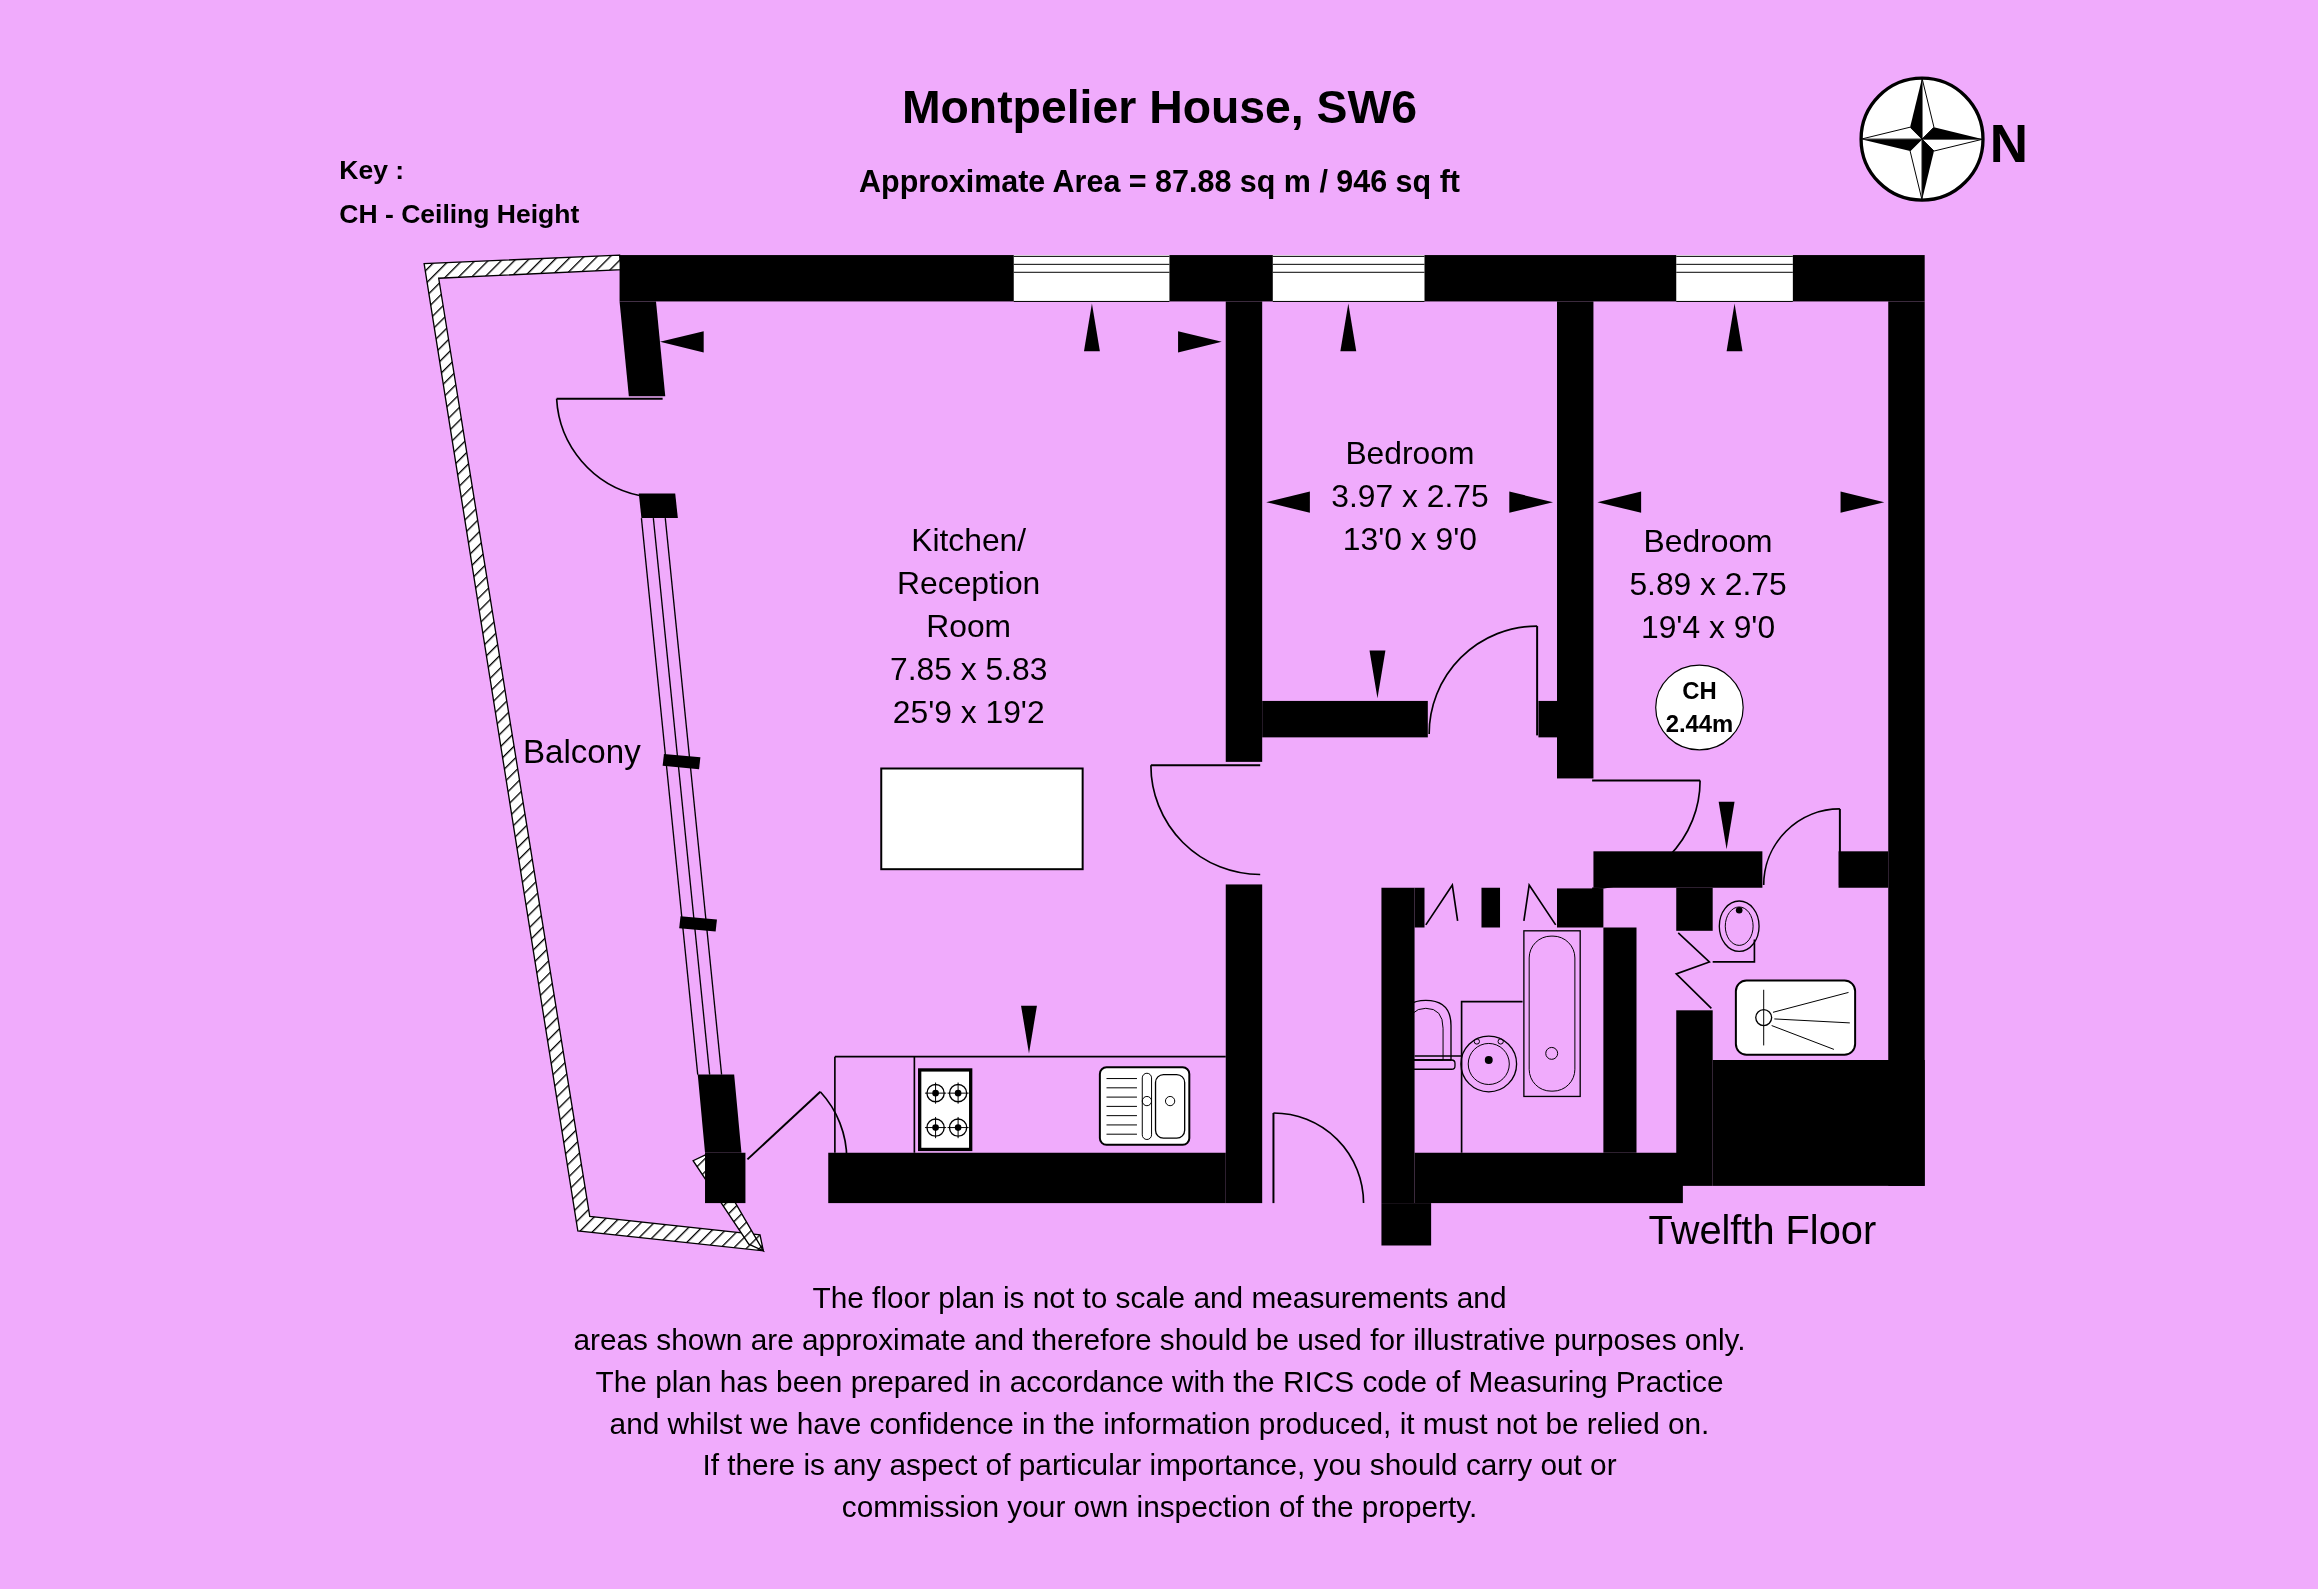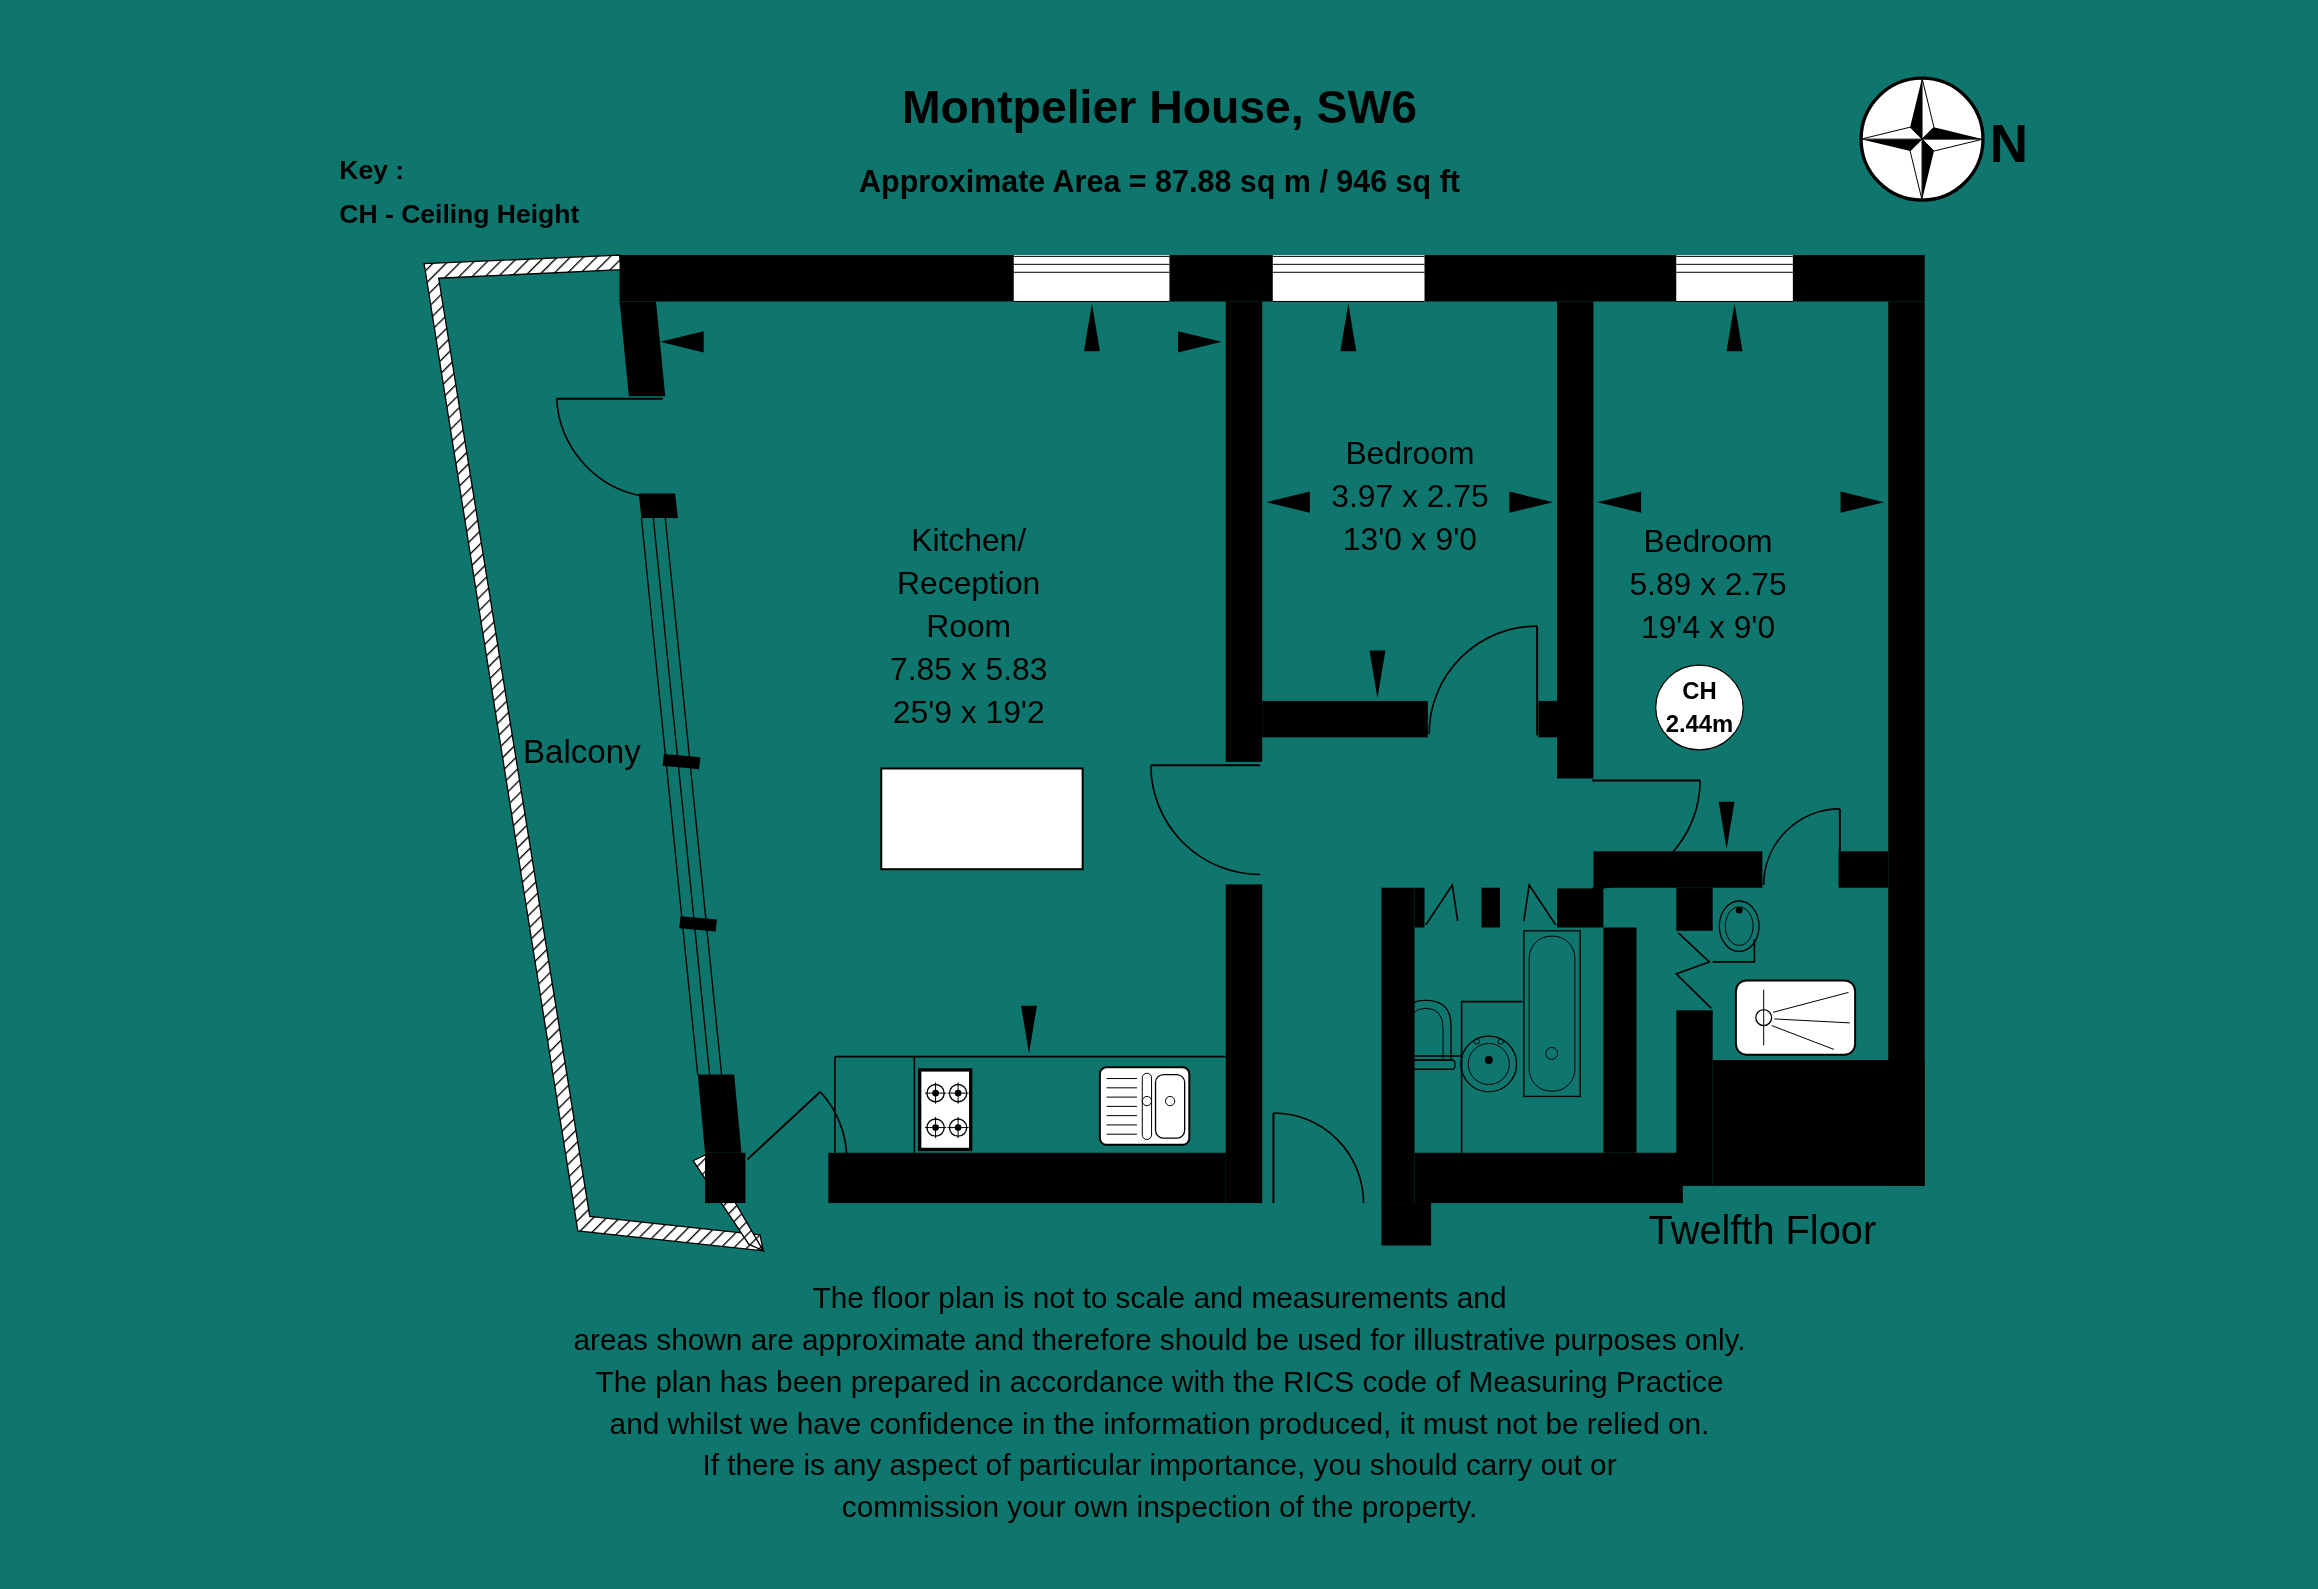--- a/index.html
+++ b/index.html
@@ -1,16 +1,16 @@
 <!DOCTYPE html>
 <html style="font-size:10.6px"><head>
 <meta charset="utf-8">
 <style>
   html,body{margin:0;padding:0;background:#ffffff;}
-  .stage{width:2319px;height:1590px;position:relative;background:#0f766e;}
+  .stage{width:2319px;height:1590px;position:relative;background:#f0abfc;}
   svg{display:block;}
   text{font-family:"Liberation Sans",sans-serif;fill:#000;}
   .t-title{font-size:70px;font-weight:600;}
   .t-sub{font-size:46px;font-weight:600;}
   .t-key{font-size:40px;font-weight:bold;}
   .t-room{font-size:48px;}
   .t-balcony{font-size:50px;}
   .t-ch{font-size:36px;font-weight:bold;}
   .t-floor{font-size:60px;}
   .t-disc{font-size:45px;}

